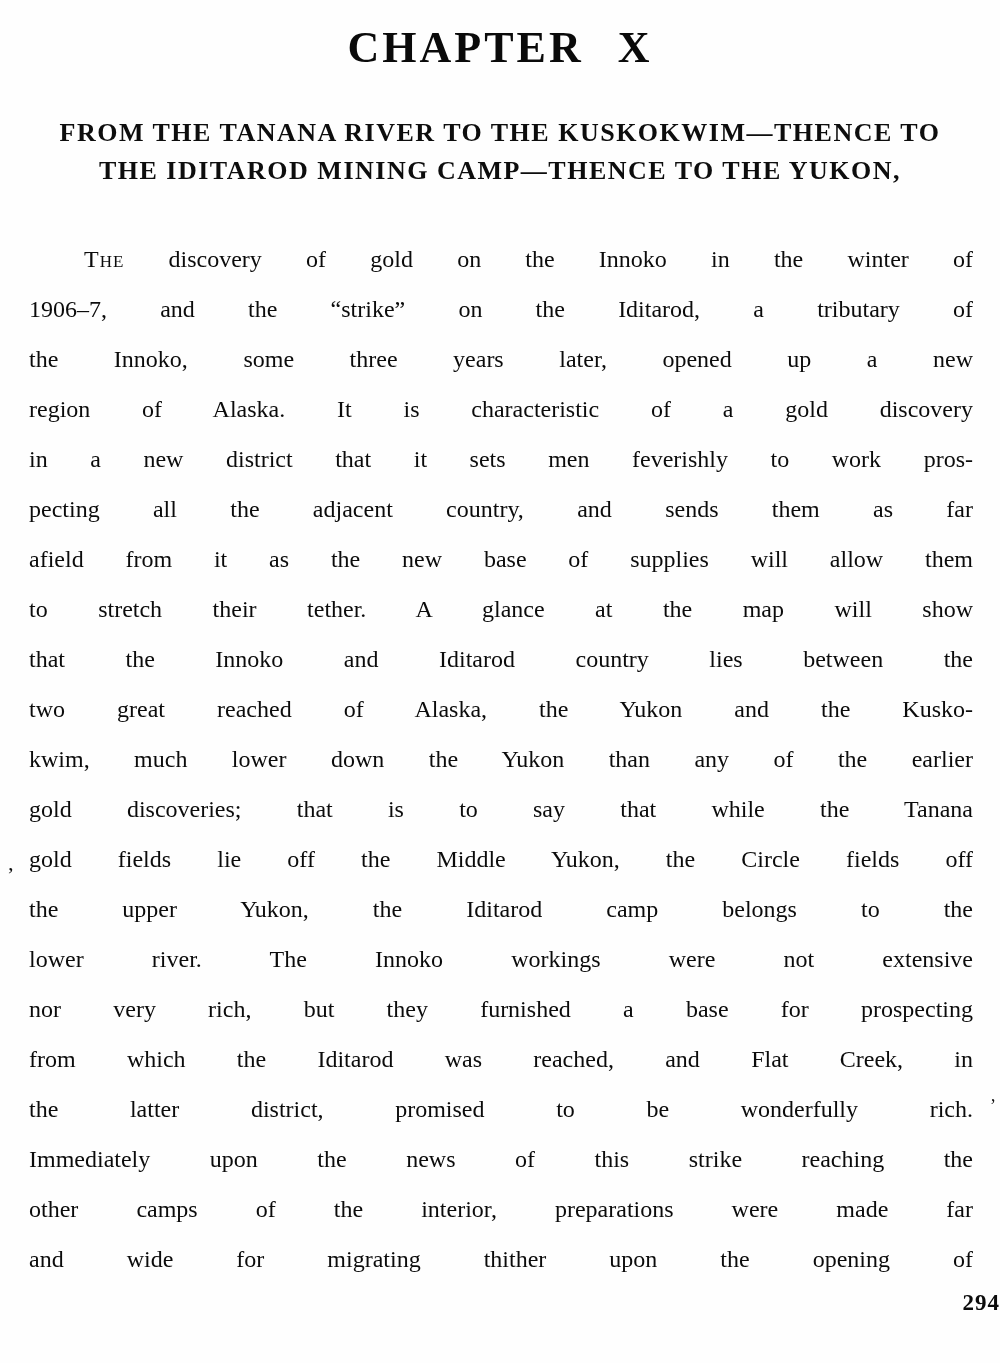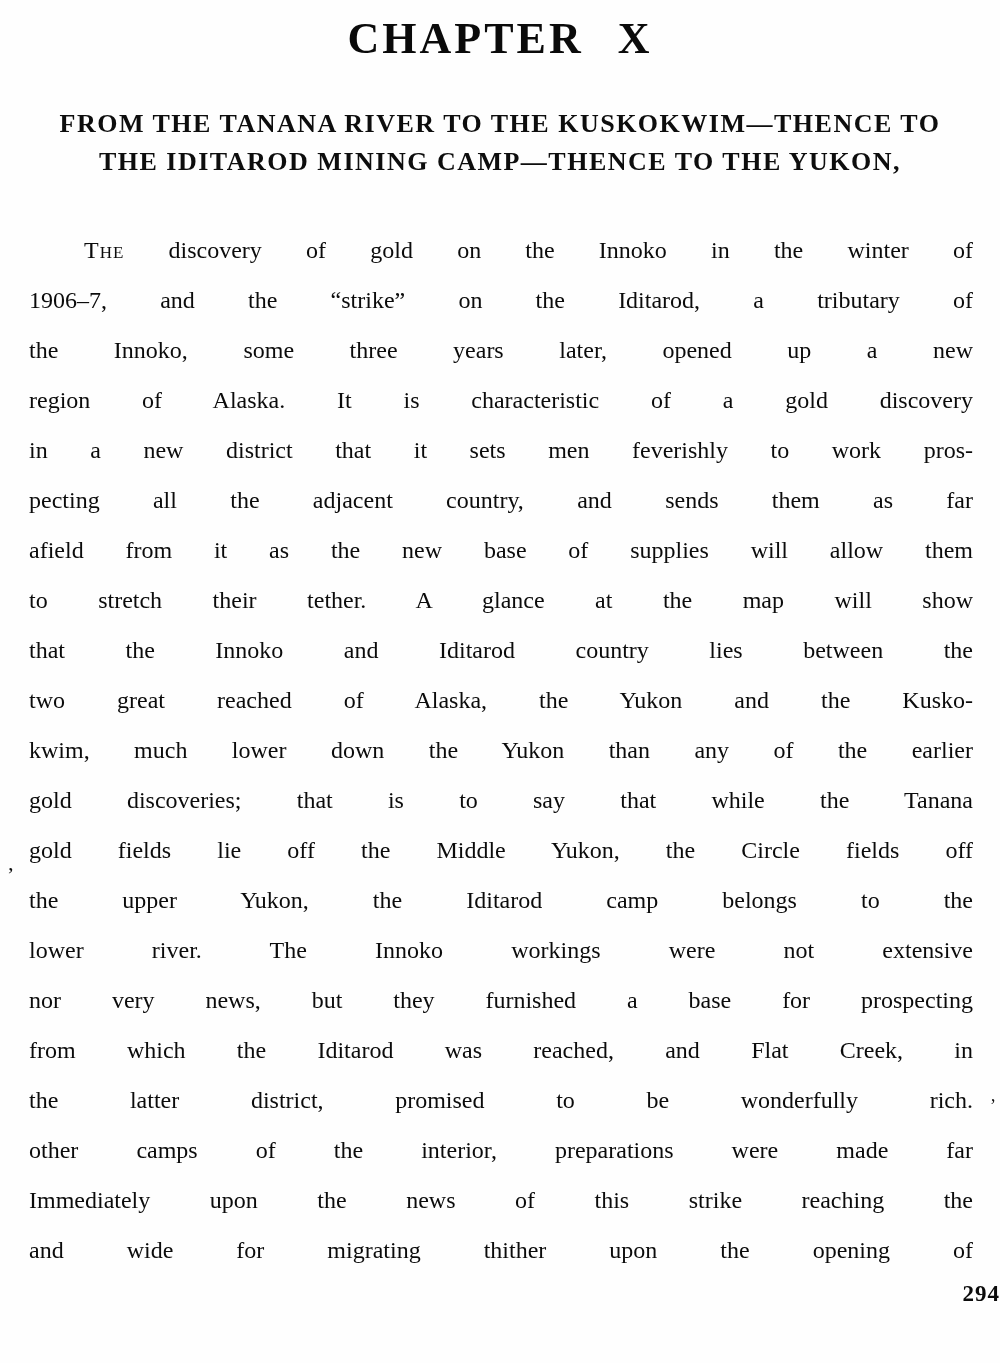--- a/index.html
+++ b/index.html
@@ -12,21 +12,21 @@
     width: 1000px;
     height: 1363px;
     background: #fefefe;
     color: #0a0a0a;
     font-family: "Liberation Serif", serif;
     overflow: hidden;
     box-sizing: border-box;
   }
   .chapter-title {
     margin: 0;
-    padding-top: 15px;
+    padding-top: 24px;
     text-align: center;
     font-size: 44px;
     font-weight: bold;
     letter-spacing: 3px;
     word-spacing: 20px;
     line-height: 1.1;
     color: #0a0a0a;
   }
   .subtitle {
     margin-top: 42px;
@@ -101,25 +101,25 @@
     <div class="bodyline">pecting all the adjacent country, and sends them as far</div>
     <div class="bodyline">afield from it as the new base of supplies will allow them</div>
     <div class="bodyline">to stretch their tether.  A glance at the map will show</div>
     <div class="bodyline">that the Innoko and Iditarod country lies between the</div>
     <div class="bodyline">two great reached of Alaska, the Yukon and the Kusko-</div>
     <div class="bodyline">kwim, much lower down the Yukon than any of the earlier</div>
     <div class="bodyline">gold discoveries;  that is to say that while the Tanana</div>
     <div class="bodyline">gold fields lie off the Middle Yukon, the Circle fields off</div>
     <div class="bodyline">the upper Yukon, the Iditarod camp belongs to the</div>
     <div class="bodyline">lower river.  The Innoko workings were not extensive</div>
-    <div class="bodyline">nor very news, but they furnished a base for prospecting</div>
+    <div class="bodyline">nor very rich, but they furnished a base for prospecting</div>
     <div class="bodyline">from which the Iditarod was reached, and Flat Creek, in</div>
     <div class="bodyline">the latter district, promised to be wonderfully rich.</div>
+    <div class="bodyline">Immediately upon the news of this strike reaching the</div>
     <div class="bodyline">other camps of the interior, preparations were made far</div>
-    <div class="bodyline">Immediately upon the news of this strike reaching the</div>
     <div class="bodyline">and wide for migrating thither upon the opening of</div>
   </div>
 
   <div class="page-number">294</div>
 
   <span class="margin-mark left">’</span>
   <span class="margin-mark right">’</span>
 
 </div>
 

